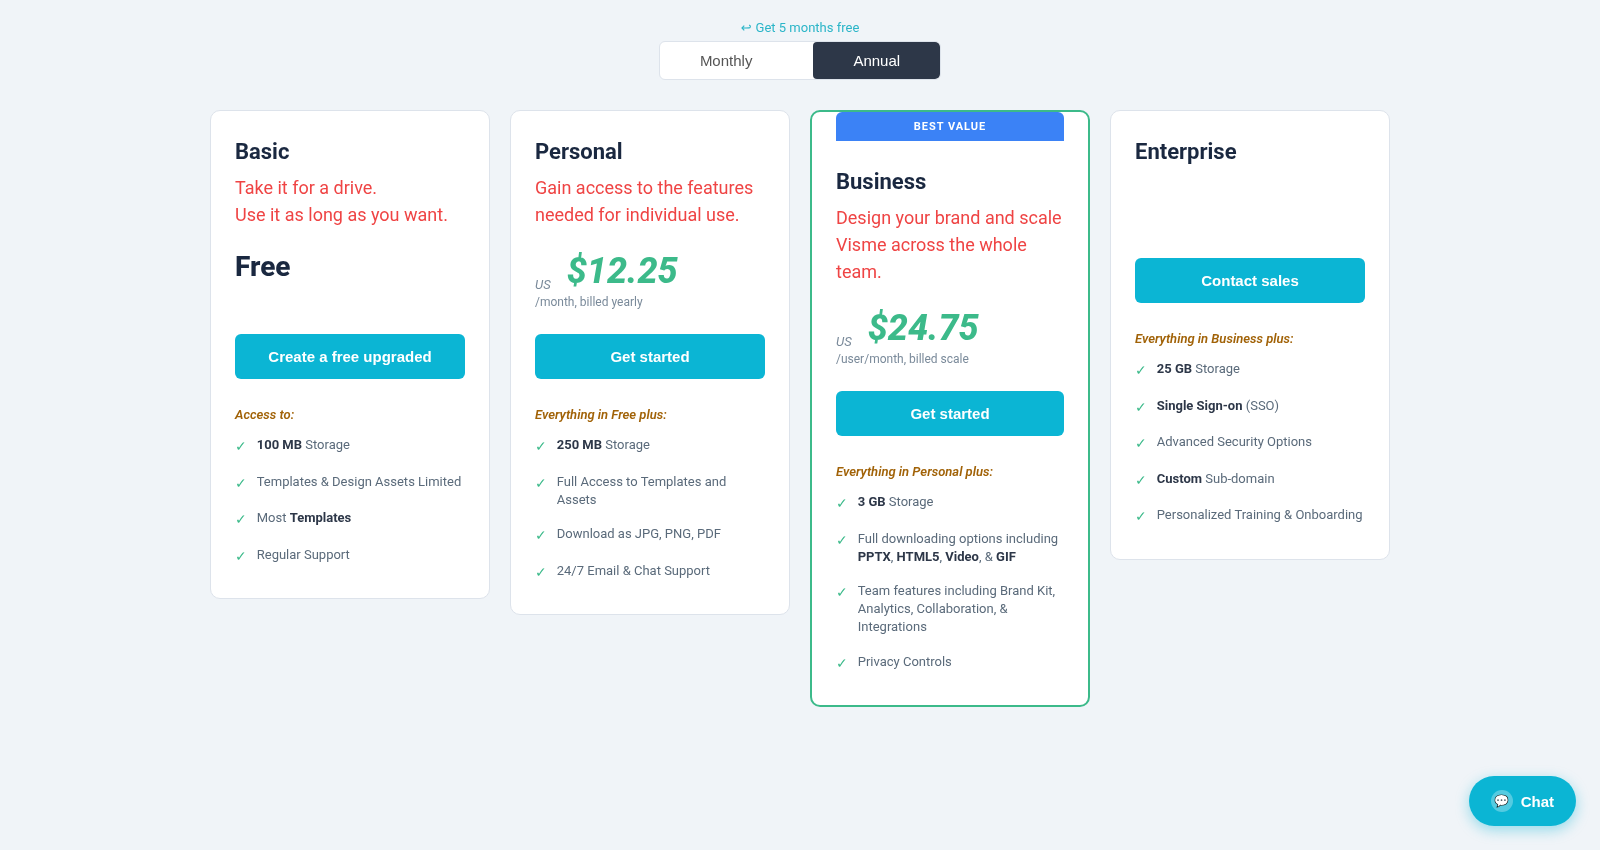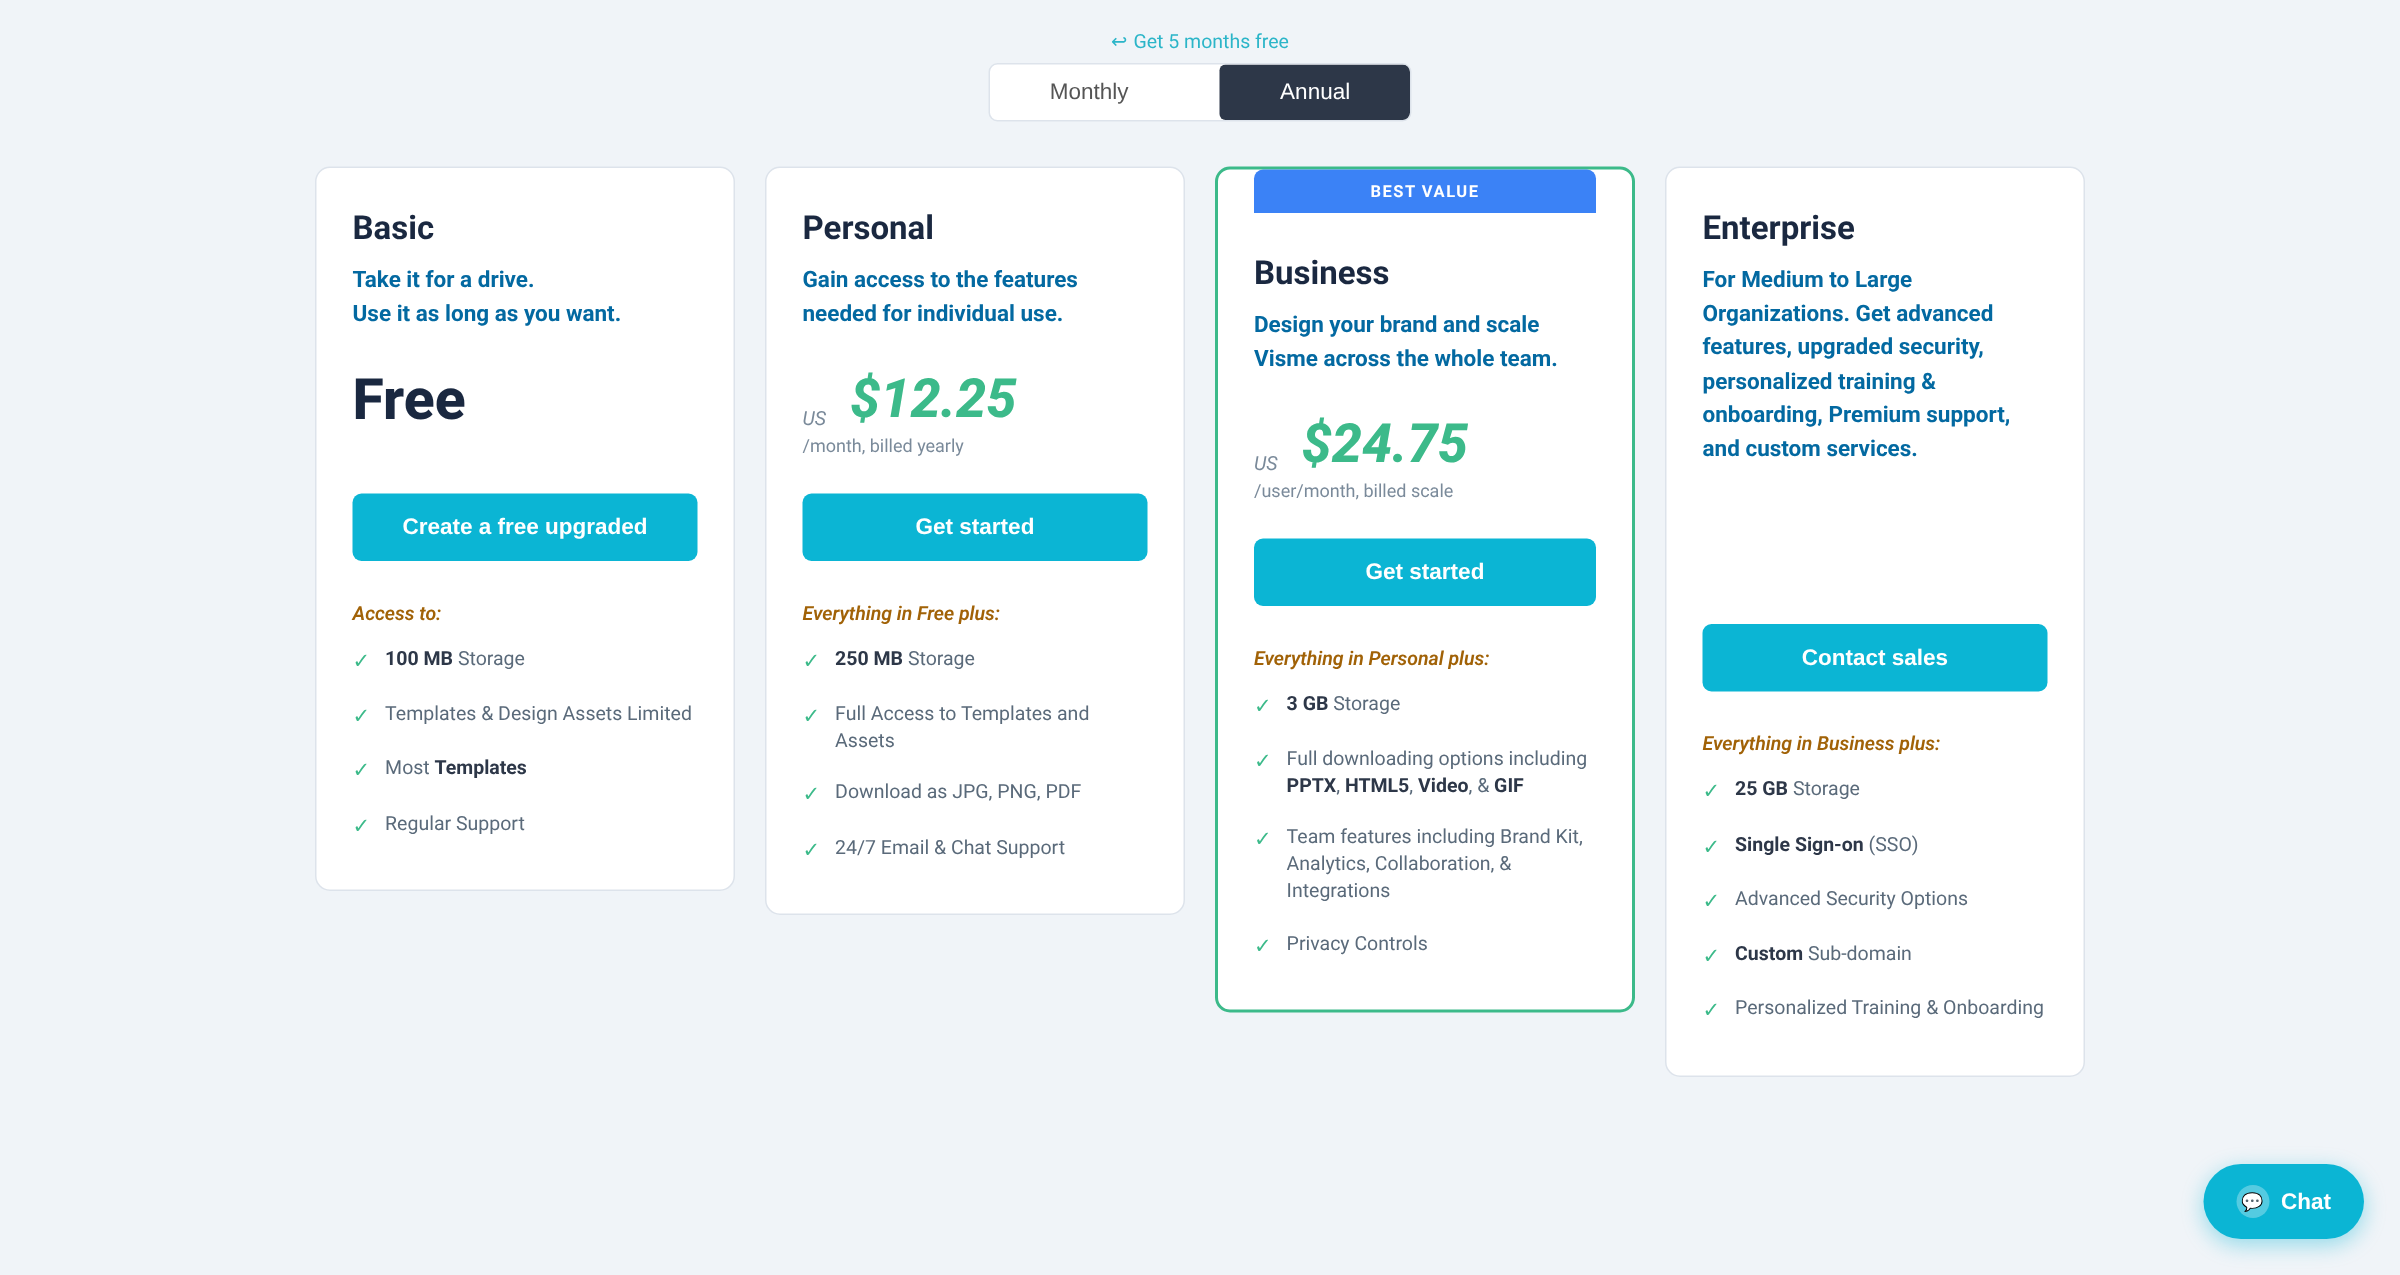--- a/index.html
+++ b/index.html
@@ -98,35 +98,34 @@
     }
 
     .plan-name {
       font-size: 22px;
       font-weight: 700;
       color: #1a2840;
       margin-bottom: 10px;
     }
 
     .plan-description {
-      font-size: 15px;
-      color: #0369a1;
+      font-size: 18px;
+      color: #ef4444;
       line-height: 1.5;
       margin-bottom: 22px;
       min-height: 48px;
-      font-weight: bold;
     }
 
     .plan-price {
       margin-bottom: 24px;
       min-height: 60px;
     }
 
     .price-free {
-      font-size: 38px;
+      font-size: 28px;
       font-weight: 800;
       color: #1a2840;
     }
 
     .price-amount {
       display: flex;
       align-items: flex-end;
       gap: 16px;
       font-style: italic;
     }
@@ -336,21 +335,20 @@
         </li>
         <li class="feature-item">
           <span class="check-icon">✓</span>
           <span>Privacy Controls</span>
         </li>
       </ul>
     </div>
 
     <div class="plan-card">
       <div class="plan-name">Enterprise</div>
-      <div class="plan-description">For Medium to Large Organizations. Get advanced features, upgraded security, personalized training &amp; onboarding, Premium support, and custom services.</div>
       <div class="plan-price">
         
       </div>
       <button class="plan-button">Contact sales</button>
       <div class="features-label">Everything in Business plus:</div>
       <ul class="features-list">
         <li class="feature-item">
           <span class="check-icon">✓</span>
           <span><span class="feature-bold">25 GB</span> Storage</span>
         </li>

